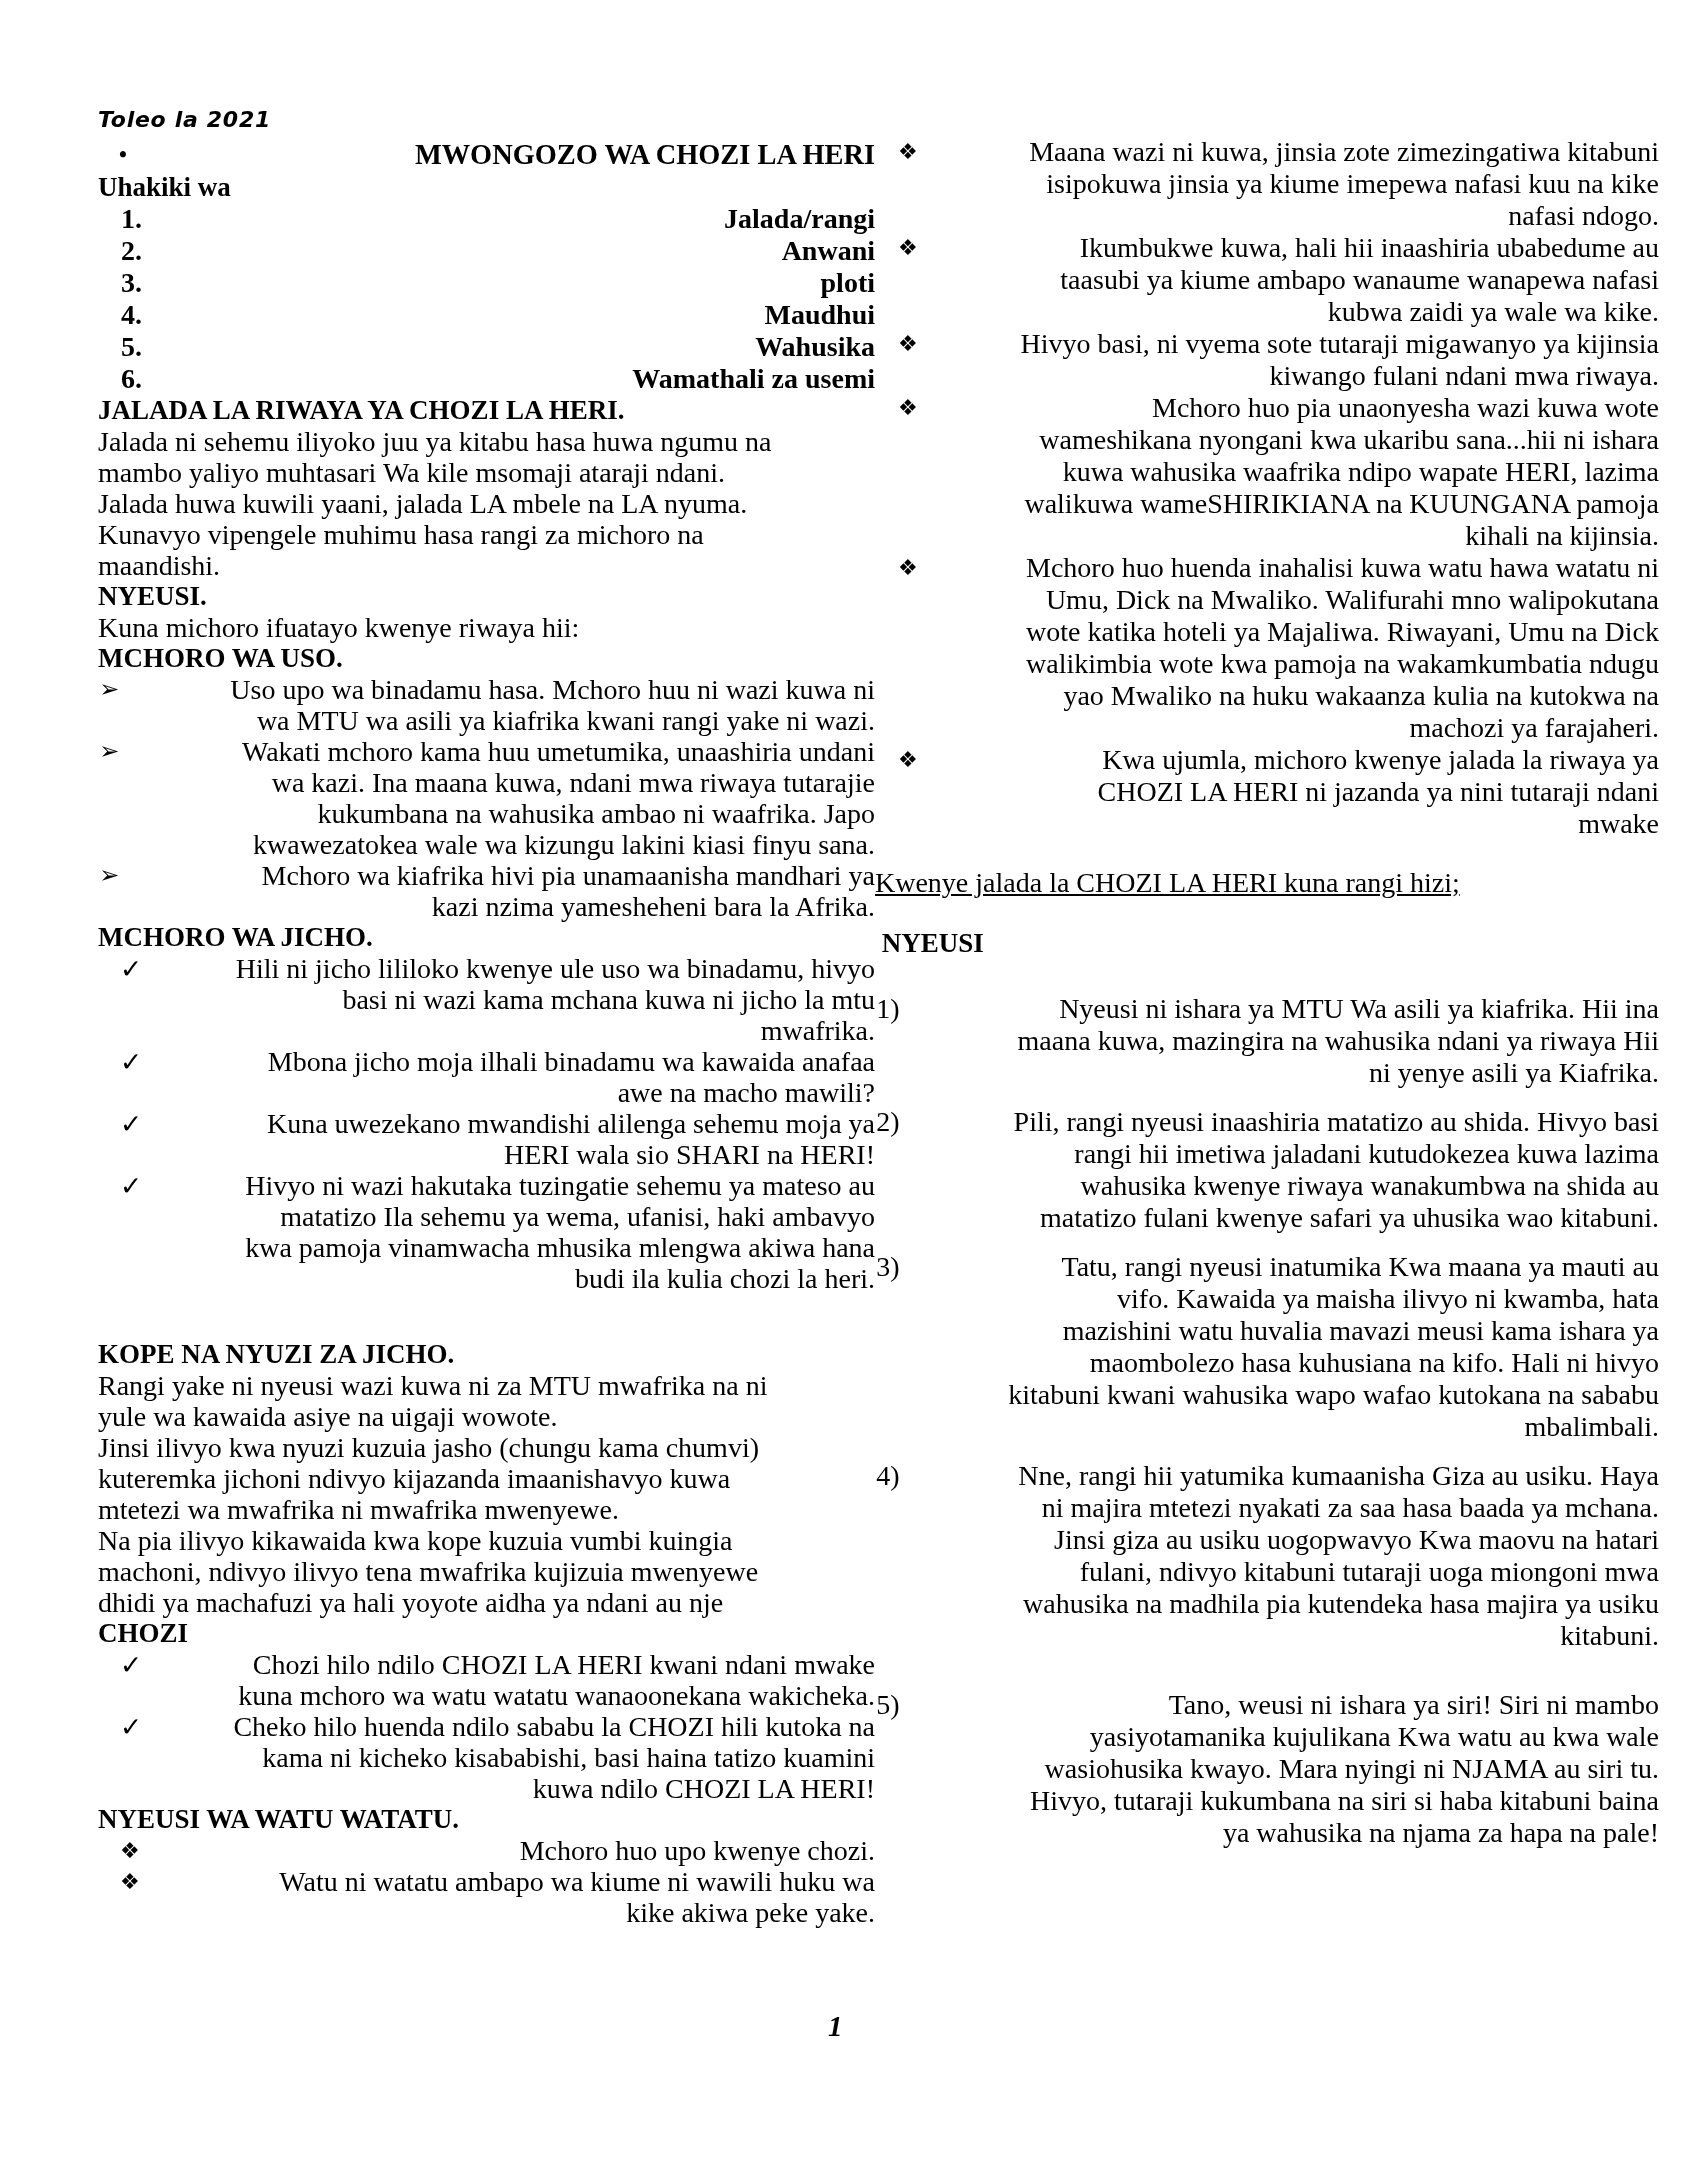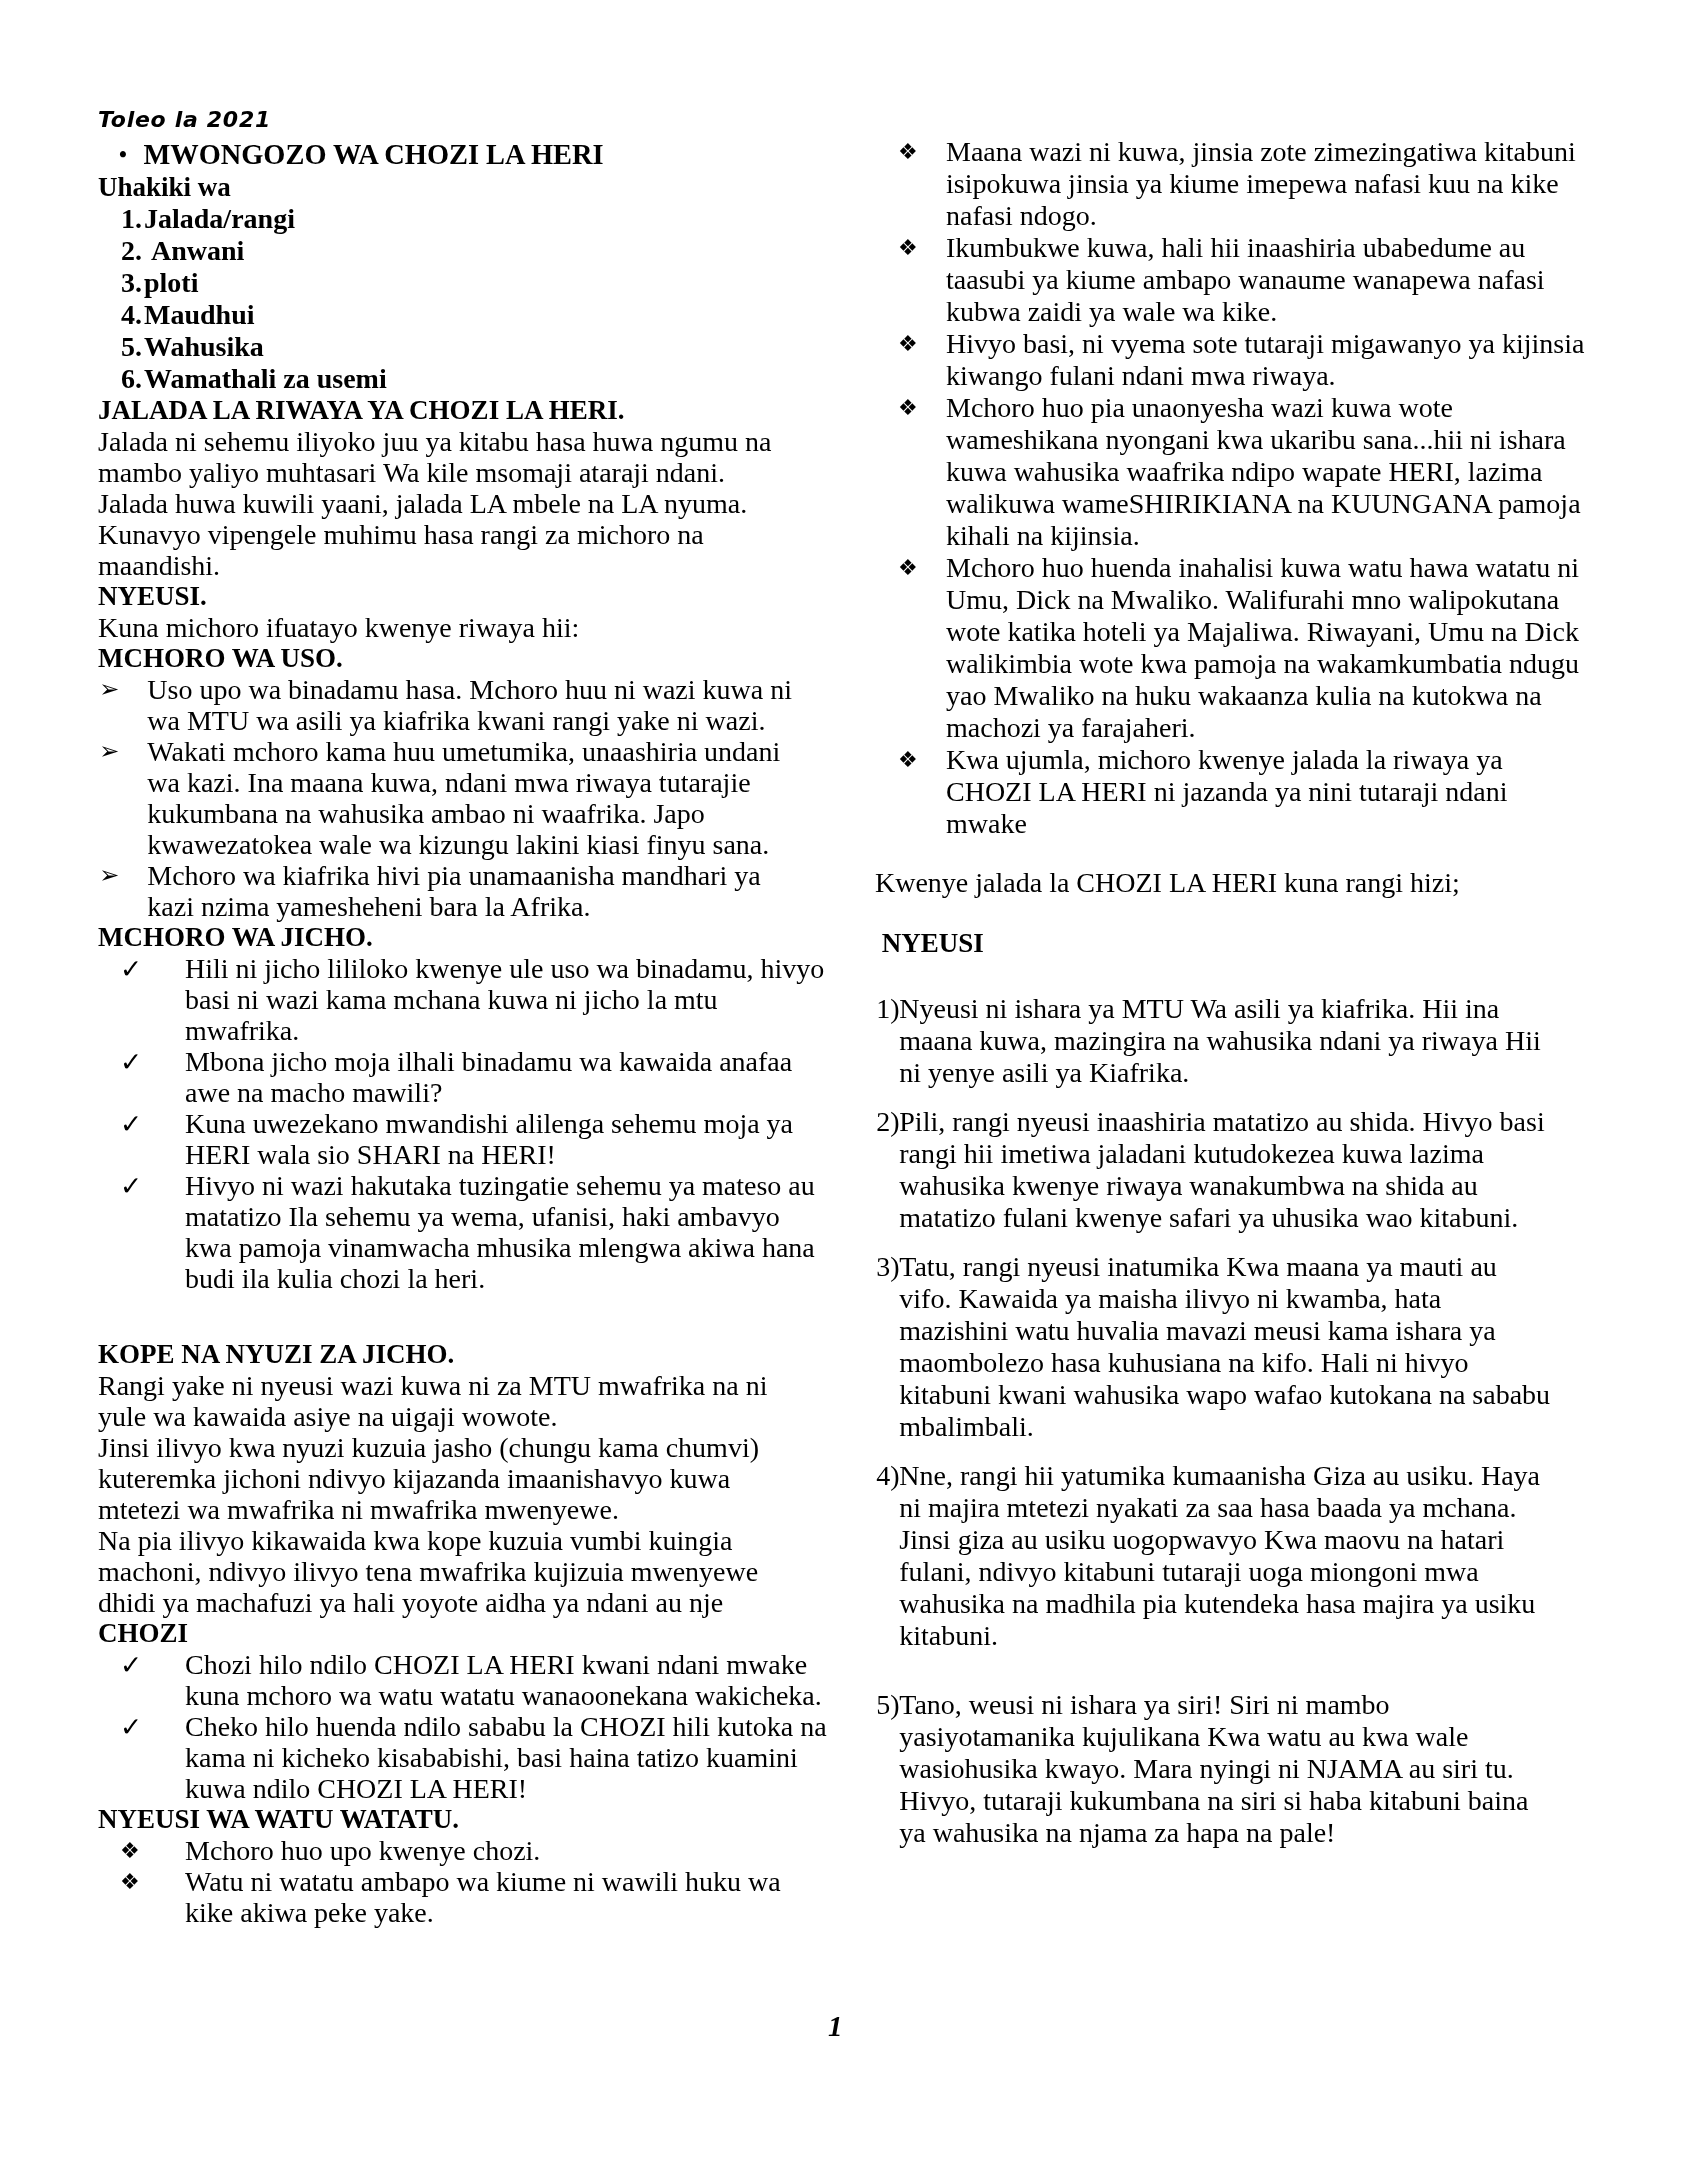--- a/index.html
+++ b/index.html
@@ -16,21 +16,21 @@
   .note{
     font-family:"DejaVu Sans",sans-serif;
     font-weight:700;font-style:italic;
     font-size:22px;line-height:37px;letter-spacing:0.7px;
   }
   .heading{font-weight:700;font-size:27px;}
   .para{}
 
   .list .li{display:flex;align-items:flex-start;}
   .list .marker{flex:0 0 auto;font-family:"DejaVu Sans",sans-serif;}
-  .list .txt{flex:1 1 auto;}
+  .list .txt{flex:1 1 auto;text-align:right;}
 
   .list.title{font-weight:700;font-size:28.4px;line-height:34px;padding-left:21px;}
   .list.title .marker{width:24.5px;font-size:22.5px;font-family:"Liberation Serif",serif;}
 
   .list.num-dot{font-weight:700;line-height:32px;padding-left:23px;}
   .list.num-dot .marker{width:23px;font-family:"Liberation Serif",serif;}
 
   .list.arrow{padding-left:1.3px;}
   .list.arrow .marker{width:48px;font-size:24px;}
 
@@ -93,21 +93,21 @@
 wameshikana nyongani kwa ukaribu sana...hii ni ishara
 kuwa wahusika waafrika ndipo wapate HERI, lazima
 walikuwa wameSHIRIKIANA na KUUNGANA pamoja
 kihali na kijinsia.</span></div><div class="li"><span class="marker">❖</span><span class="txt">Mchoro huo huenda inahalisi kuwa watu hawa watatu ni
 Umu, Dick na Mwaliko. Walifurahi mno walipokutana
 wote katika hoteli ya Majaliwa. Riwayani, Umu na Dick
 walikimbia wote kwa pamoja na wakamkumbatia ndugu
 yao Mwaliko na huku wakaanza kulia na kutokwa na
 machozi ya farajaheri.</span></div><div class="li"><span class="marker">❖</span><span class="txt">Kwa ujumla, michoro kwenye jalada la riwaya ya
 CHOZI LA HERI ni jazanda ya nini tutaraji ndani
-mwake</span></div></div><div class="para" style="margin-top: 27px;">Kwenye jalada la CHOZI LA HERI kuna rangi hizi;</div><div class="heading" style="margin-top: 28px;"> NYEUSI</div><div class="list num-paren" style="margin-top: 34px;"><div class="li"><span class="marker">1)</span><span class="txt">Nyeusi ni ishara ya MTU Wa asili ya kiafrika. Hii ina
+mwake</span></div></div><div class="para" style="margin-top: 27px; text-decoration: underline;">Kwenye jalada la CHOZI LA HERI kuna rangi hizi;</div><div class="heading" style="margin-top: 28px;"> NYEUSI</div><div class="list num-paren" style="margin-top: 34px;"><div class="li"><span class="marker">1)</span><span class="txt">Nyeusi ni ishara ya MTU Wa asili ya kiafrika. Hii ina
 maana kuwa, mazingira na wahusika ndani ya riwaya Hii
 ni yenye asili ya Kiafrika.</span></div><div class="li"><span class="marker">2)</span><span class="txt">Pili, rangi nyeusi inaashiria matatizo au shida. Hivyo basi
 rangi hii imetiwa jaladani kutudokezea kuwa lazima
 wahusika kwenye riwaya wanakumbwa na shida au
 matatizo fulani kwenye safari ya uhusika wao kitabuni.</span></div><div class="li"><span class="marker">3)</span><span class="txt">Tatu, rangi nyeusi inatumika Kwa maana ya mauti au
 vifo. Kawaida ya maisha ilivyo ni kwamba, hata
 mazishini watu huvalia mavazi meusi kama ishara ya
 maombolezo hasa kuhusiana na kifo. Hali ni hivyo
 kitabuni kwani wahusika wapo wafao kutokana na sababu
 mbalimbali.</span></div><div class="li"><span class="marker">4)</span><span class="txt">Nne, rangi hii yatumika kumaanisha Giza au usiku. Haya

